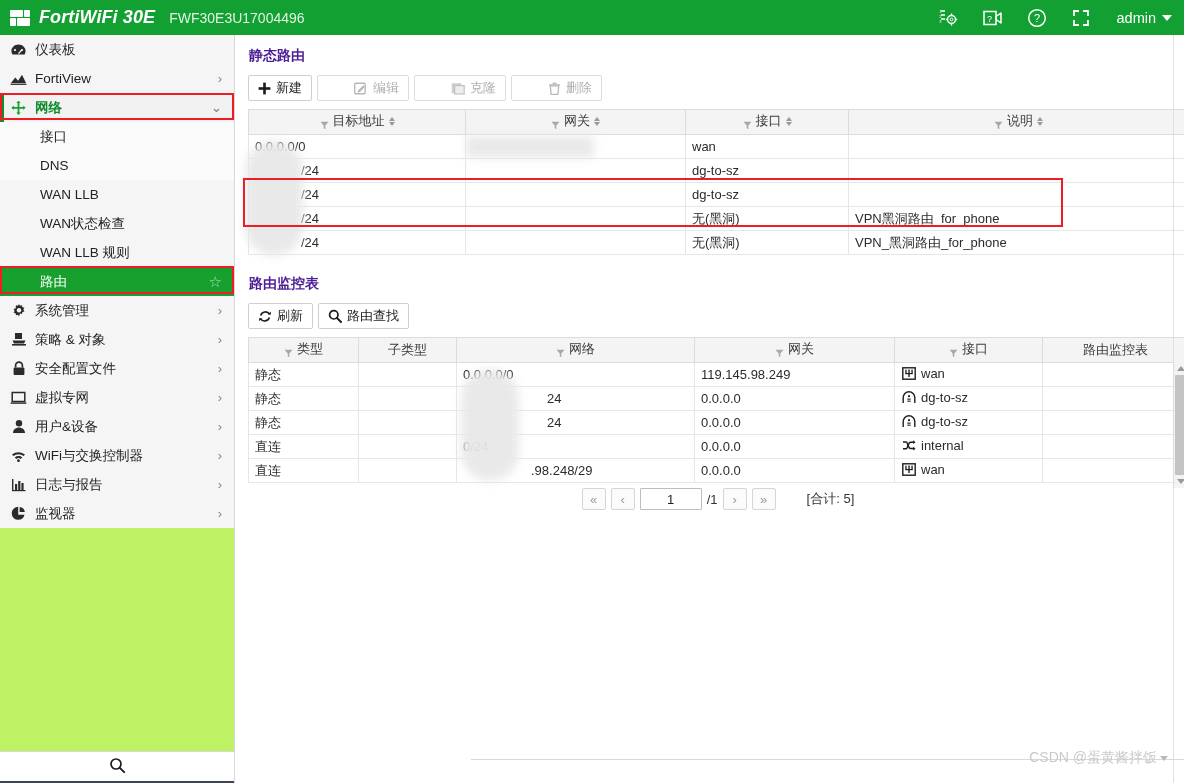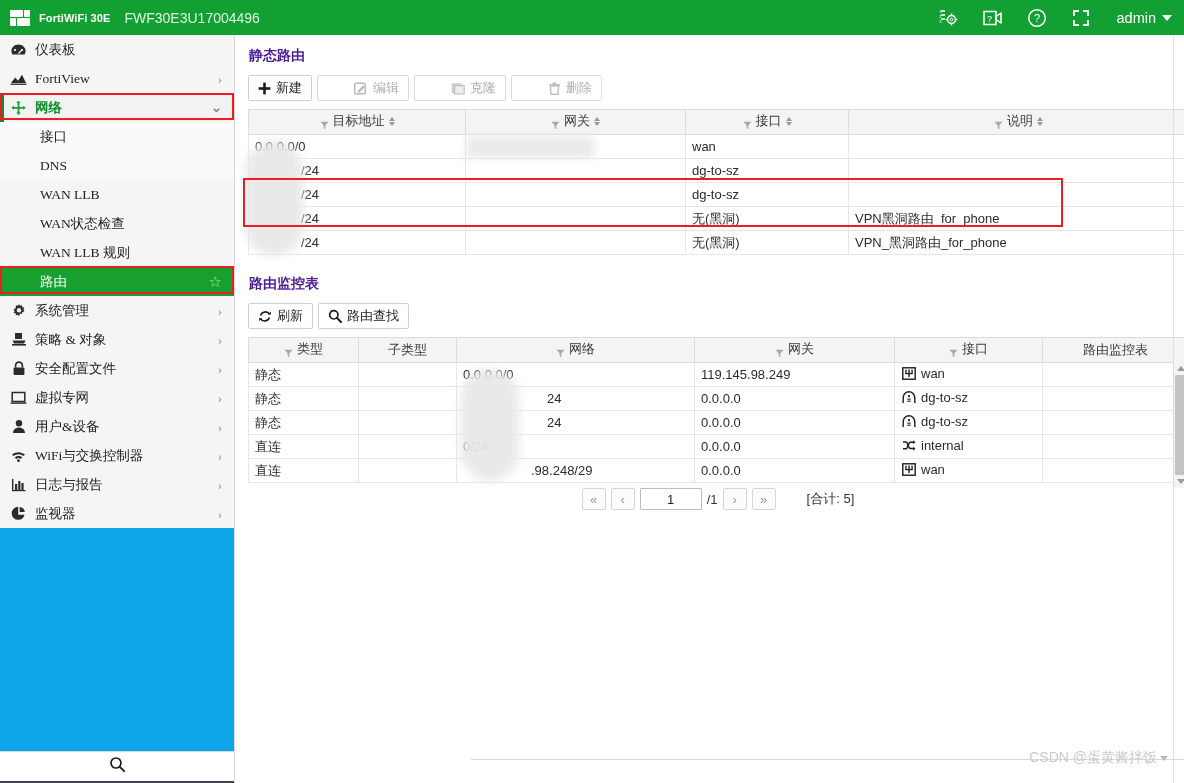--- a/index.html
+++ b/index.html
@@ -29,25 +29,26 @@
     display: grid;
     grid-template-columns: repeat(3, 1fr);
     grid-template-rows: repeat(2, 1fr);
     gap: 1.5px;
     margin-right: 9px;
     flex: 0 0 auto;
   }
   .logo-grid i { background: #fff; display: block; border-radius: 1px; }
   .logo-grid i.g2 { grid-column: span 2; }
   .brand {
-    font-size: 11px;
+    font-size: 18px;
     font-weight: bold;
     letter-spacing: .1px;
     color: #fff;
     white-space: nowrap;
+    font-style: italic;
   }
   .serial {
     margin-left: 14px;
     font-size: 14px;
     color: #e2f3e4;
     white-space: nowrap;
   }
   .topbar-right {
     margin-left: auto;
     display: flex;
@@ -76,26 +77,25 @@
   .body-wrap {
     display: flex;
     height: 748px;
     width: 1184px;
   }
 
   
   .sidebar {
     width: 235px;
     flex: 0 0 235px;
-    background: #0ea5e9;
+    background: #bef264;
     border-right: 1px solid #d8d8d8;
     position: relative;
     display: flex;
     flex-direction: column;
-    font-family: Liberation Serif, serif;
   }
   .nav-list { flex: 1 1 auto; overflow: hidden; }
   .nav-item {
     height: 29px;
     display: flex;
     align-items: center;
     padding-left: 9px;
     padding-right: 12px;
     cursor: pointer;
     position: relative;

